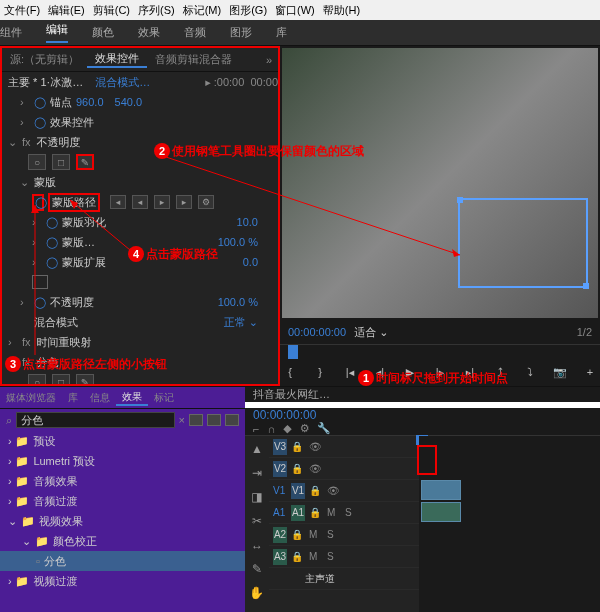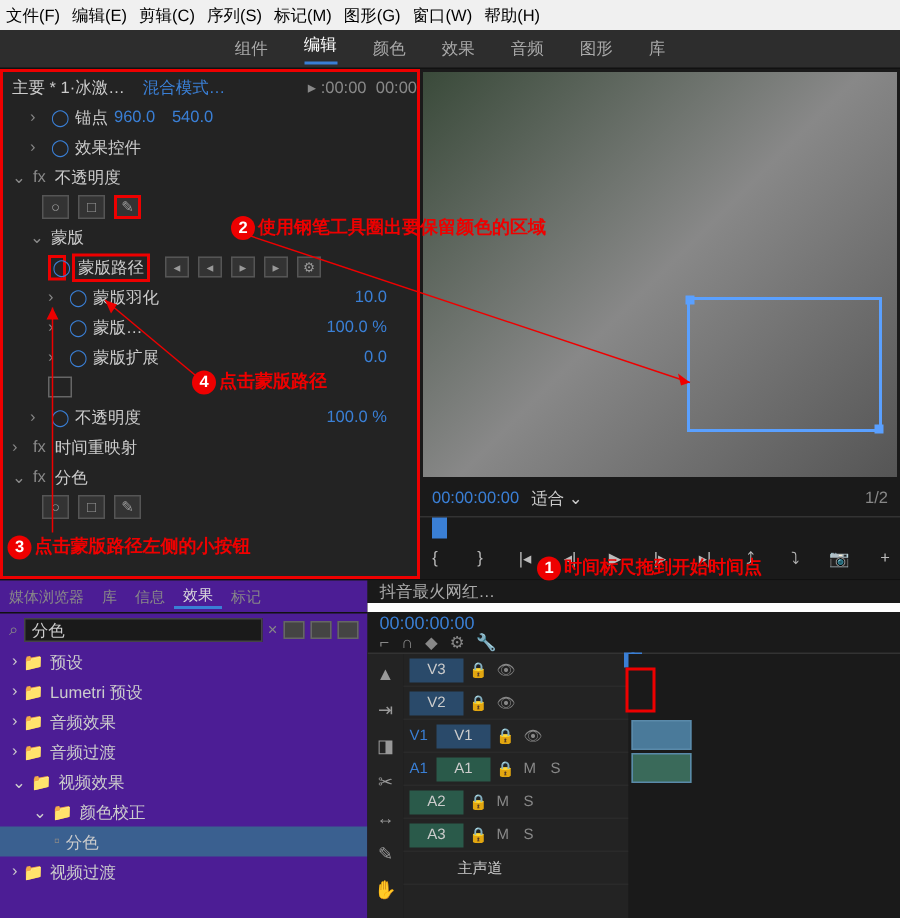--- a/index.html
+++ b/index.html
@@ -1,19 +1,19 @@
 <!DOCTYPE html>
 <html><head>
 <meta charset="utf-8">
 <style>
 * { margin: 0; padding: 0; box-sizing: border-box; font-family: "Microsoft YaHei", sans-serif; }
 body { background: #232323; color: #ccc; font-size: 11px; width: 600px; height: 612px; overflow: hidden; position: relative; }
 .menubar { background: #f0f0f0; color: #000; height: 20px; display: flex; align-items: center; padding: 2px 4px; gap: 8px; font-size: 11px; }
 .menubar span { cursor: default; }
-.top-tabs { background: #2d2d2d; height: 26px; display: flex; align-items: center; justify-content: center; gap: 24px; border-bottom: 1px solid #111; font-size: 11px; color: #aaa; }
+.top-tabs { background: #2d2d2d; height: 26px; display: flex; align-items: center; gap: 24px; border-bottom: 1px solid #111; font-size: 11px; color: #aaa; }
 .top-tabs .active { color: #fff; border-bottom: 2px solid #3a7fd5; padding-bottom: 4px; }
 .workspace { display: flex; height: 340px; }
 .left-panel { width: 285px; background: #232323; border: 2px solid #e00; display: flex; flex-direction: column; position: relative; }
 .panel-tabs { height: 24px; display: flex; align-items: center; border-bottom: 1px solid #111; font-size: 11px; }
 .panel-tabs .tab { padding: 0 8px; color: #888; cursor: default; }
 .panel-tabs .tab.active { color: #ddd; border-bottom: 2px solid #3a7fd5; }
 .panel-tabs .icon { margin-left: auto; margin-right: 6px; color: #888; }
 .effect-body { flex: 1; overflow: hidden; font-size: 11px; }
 .erow { display: flex; align-items: center; height: 20px; padding-left: 6px; gap: 4px; color: #ccc; }
 .erow .chev { width: 10px; color: #888; }
@@ -67,21 +67,21 @@
 .tl-ruler { height: 16px; background: #1a1a1a; position: relative; border-bottom: 1px solid #333; }
 .tl-ruler .ph { position: absolute; left: 176px; top: 0; width: 2px; height: 200px; background: #3a7fd5; }
 .tl-ruler .ph::before { content: ''; position: absolute; top: 0; left: -5px; width: 12px; height: 10px; background: #3a7fd5; }
 .tl-ruler .tick { position: absolute; color: #888; font-size: 9px; top: 2px; }
 .tl-tracks { flex: 1; display: flex; }
 .tl-tools { width: 24px; background: #232323; display: flex; flex-direction: column; align-items: center; gap: 6px; padding-top: 4px; }
 .tl-tools .t { width: 18px; height: 18px; color: #999; display: flex; align-items: center; justify-content: center; font-size: 12px; }
 .tl-trackarea { flex: 1; display: flex; }
 .tl-labels { width: 150px; background: #232323; }
 .tl-labels .trk { height: 22px; display: flex; align-items: center; padding: 0 4px; gap: 4px; border-bottom: 1px solid #2a2a2a; font-size: 10px; }
-.tl-labels .trk .tn { background: #2a4a6a; width: 36px; height: 16px; display: flex; align-items: center; justify-content: center; color: #ccc; }
+.tl-labels .trk .tn { background: #2a4a6a; width: 14px; height: 16px; display: flex; align-items: center; justify-content: center; color: #ccc; }
 .tl-labels .trk .tn.a { background: #2a5a4a; }
 .tl-labels .trk .ic { color: #888; width: 14px; }
 .tl-clips { flex: 1; position: relative; background: #1a1a1a; }
 .tl-clips .clip { position: absolute; height: 20px; background: #4a7a9a; border: 1px solid #5a8aaa; }
 .tl-clips .clip.a { background: #3a6a5a; top: 66px; }
 .annot { position: absolute; color: #e00; font-size: 12px; font-weight: bold; pointer-events: none; z-index: 100; }
 .annot .num { display: inline-flex; width: 16px; height: 16px; background: #e00; color: #fff; border-radius: 50%; align-items: center; justify-content: center; font-size: 11px; margin-right: 2px; }
 .redbox { position: absolute; border: 2px solid #e00; pointer-events: none; z-index: 99; }
 svg.arrow { position: absolute; pointer-events: none; z-index: 98; }
 </style>
@@ -105,20 +105,26 @@
   <span>颜色</span>
   <span>效果</span>
   <span>音频</span>
   <span>图形</span>
   <span>库</span>
 </div>
 
 <div class="workspace">
 
   <div class="left-panel">
+    <div class="panel-tabs">
+      <span class="tab">源:（无剪辑）</span>
+      <span class="tab active">效果控件</span>
+      <span class="tab">音频剪辑混合器</span>
+      <span class="icon">»</span>
+    </div>
     <div class="effect-body">
       <div class="erow">
         <span>主要 * 1·冰激…</span>
         <span style="color:#3a7fd5;margin-left:8px">混合模式…</span>
         <span style="margin-left:auto;color:#888">▸ <span>:00:00</span>&nbsp;&nbsp;<span>00:00</span></span>
       </div>
       <div class="erow indent"><span class="chev">›</span><span class="stop">◯</span><span class="lbl">锚点</span><span class="val2">960.0</span>&nbsp;<span class="val2">540.0</span></div>
       <div class="erow indent">
           <span class="chev">›</span>
           <span class="stop">◯</span>
@@ -170,20 +176,24 @@
           <span class="val">0.0</span>
         </div>
       <div class="erow indent2">
           <span class="iconbox"></span>
         </div>
       <div class="erow indent">
           <span class="chev">›</span>
           <span class="stop">◯</span>
           <span class="lbl">不透明度</span>
           <span class="val">100.0 %</span>
+        </div>
+      <div class="erow indent">
+          <span class="lbl" style="margin-left:14px">混合模式</span>
+          <span class="val"><span>正常</span> ⌄</span>
         </div>
       <div class="erow">
           <span class="chev">›</span>
           <span class="fx">fx</span>
           <span class="lbl">时间重映射</span>
         </div>
       <div class="erow">
           <span class="chev">⌄</span>
           <span class="fx">fx</span>
           <span class="lbl">分色</span>

